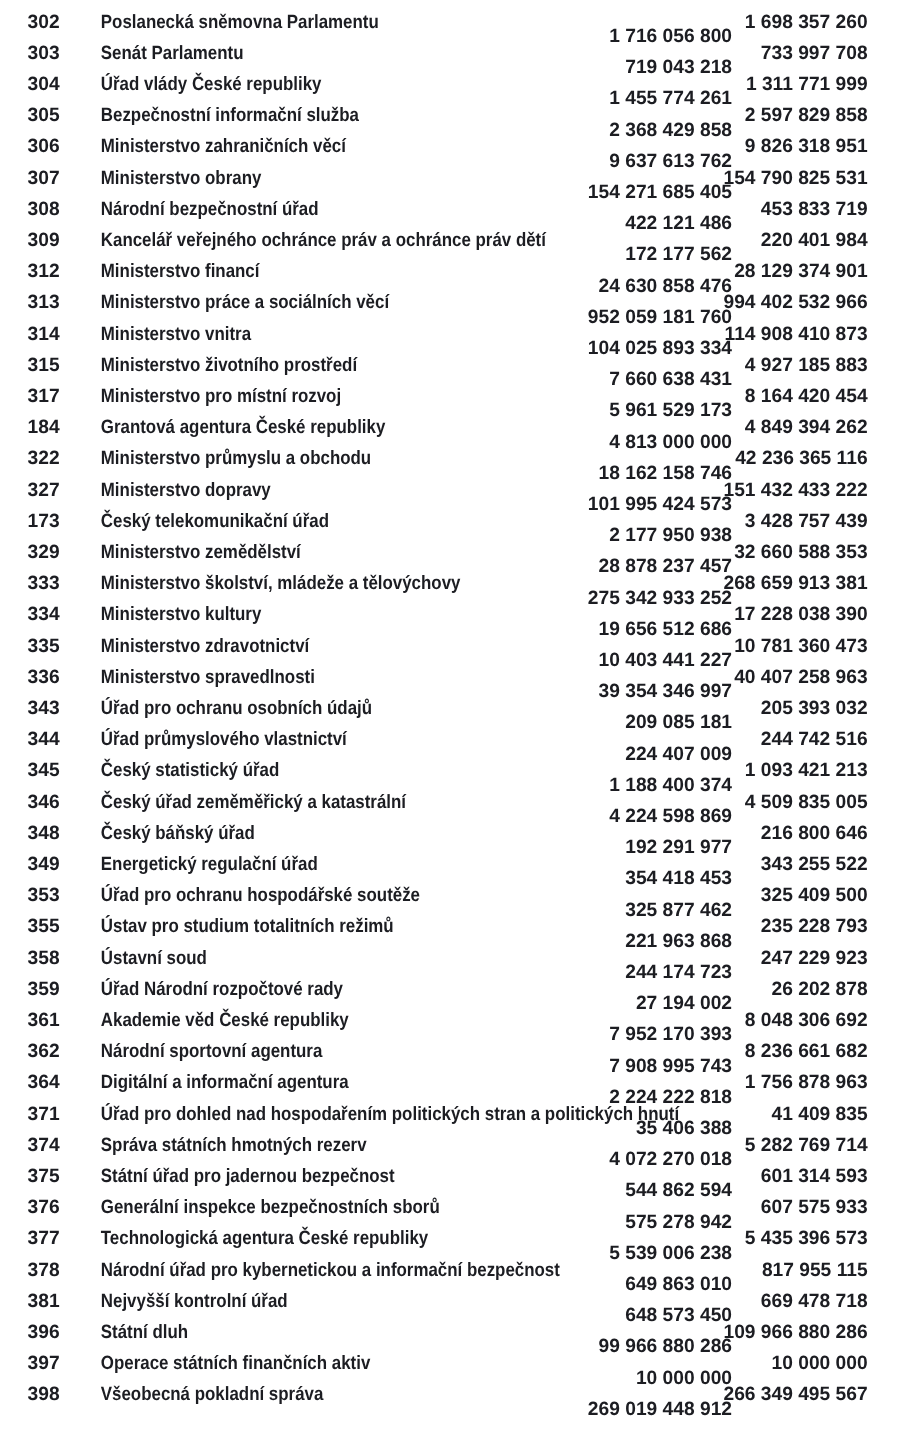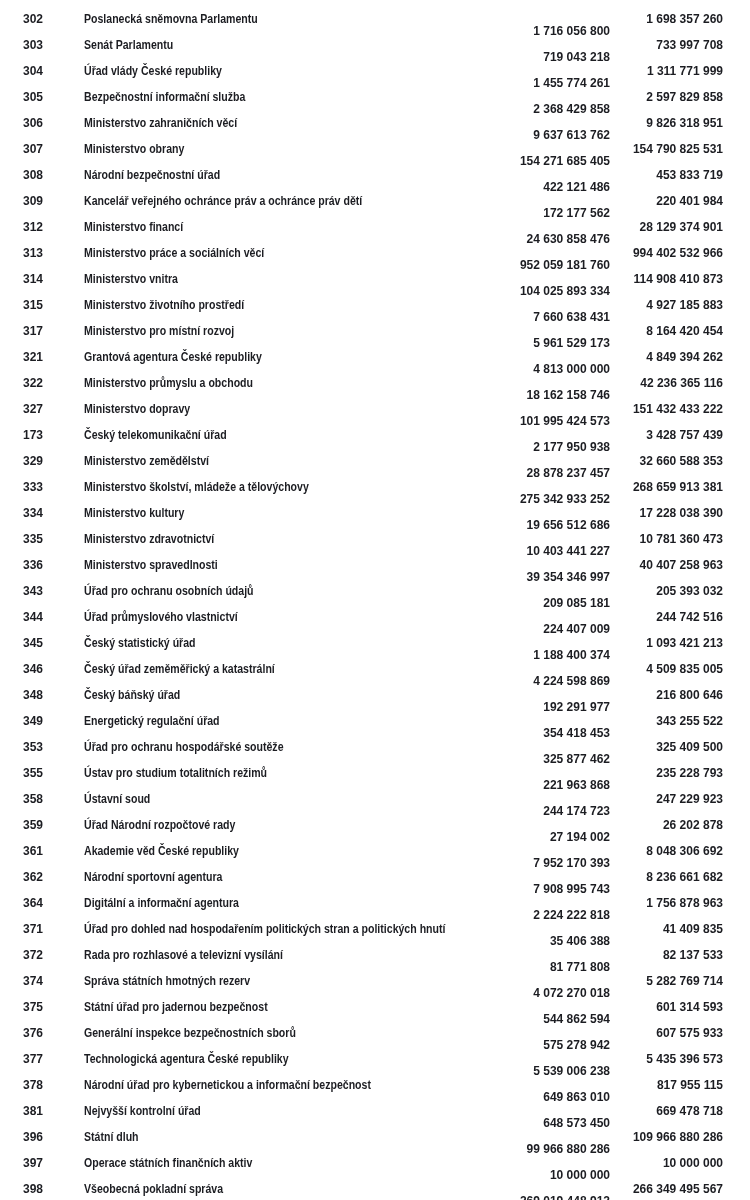--- a/index.html
+++ b/index.html
@@ -19,21 +19,21 @@
   .budget-table {
     position: absolute;
     top: -20px;   
     left: 0;
     width: 750px;
   }
   .row {
     position: relative;
     height: 26px;
     line-height: 26px;
-    font-size: 12px;
+    font-size: 16px;
     white-space: nowrap;
   }
   .cell-code {
     position: absolute;
     left: 23px;
     letter-spacing: 0;
   }
   .cell-name {
     position: absolute;
     left: 84px;
@@ -132,21 +132,21 @@
       <span class="cell-v1">7 660 638 431</span>
       <span class="cell-v2">4 927 185 883</span>
     </div>
     <div class="row">
       <span class="cell-code">317</span>
       <span class="cell-name">Ministerstvo pro místní rozvoj</span>
       <span class="cell-v1">5 961 529 173</span>
       <span class="cell-v2">8 164 420 454</span>
     </div>
     <div class="row">
-      <span class="cell-code">321</span>
+      <span class="cell-code">184</span>
       <span class="cell-name">Grantová agentura České republiky</span>
       <span class="cell-v1">4 813 000 000</span>
       <span class="cell-v2">4 849 394 262</span>
     </div>
     <div class="row">
       <span class="cell-code">322</span>
       <span class="cell-name">Ministerstvo průmyslu a obchodu</span>
       <span class="cell-v1">18 162 158 746</span>
       <span class="cell-v2">42 236 365 116</span>
     </div>
@@ -270,26 +270,20 @@
       <span class="cell-v1">2 224 222 818</span>
       <span class="cell-v2">1 756 878 963</span>
     </div>
     <div class="row">
       <span class="cell-code">371</span>
       <span class="cell-name">Úřad pro dohled nad hospodařením politických stran a politických hnutí</span>
       <span class="cell-v1">35 406 388</span>
       <span class="cell-v2">41 409 835</span>
     </div>
     <div class="row">
-      <span class="cell-code">372</span>
-      <span class="cell-name">Rada pro rozhlasové a televizní vysílání</span>
-      <span class="cell-v1">81 771 808</span>
-      <span class="cell-v2">82 137 533</span>
-    </div>
-    <div class="row">
       <span class="cell-code">374</span>
       <span class="cell-name">Správa státních hmotných rezerv</span>
       <span class="cell-v1">4 072 270 018</span>
       <span class="cell-v2">5 282 769 714</span>
     </div>
     <div class="row">
       <span class="cell-code">375</span>
       <span class="cell-name">Státní úřad pro jadernou bezpečnost</span>
       <span class="cell-v1">544 862 594</span>
       <span class="cell-v2">601 314 593</span>

